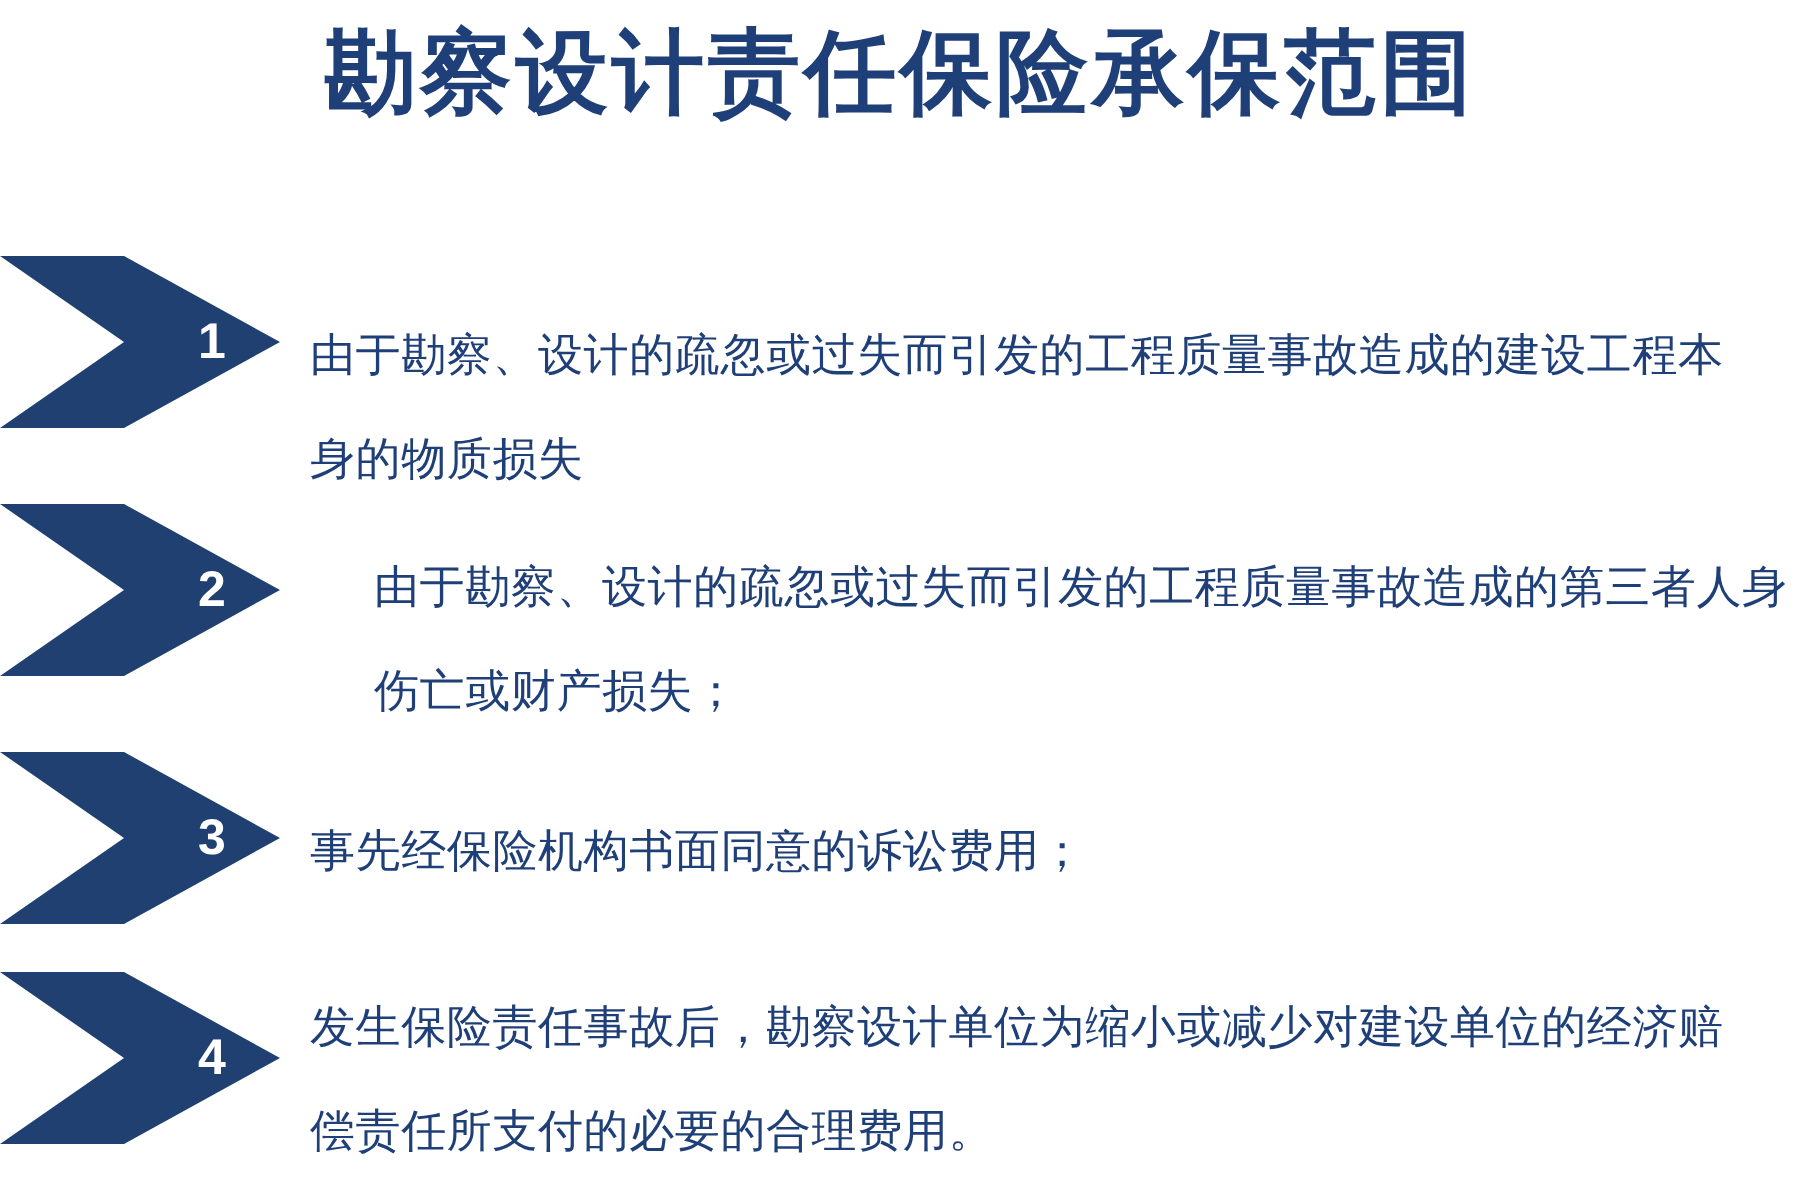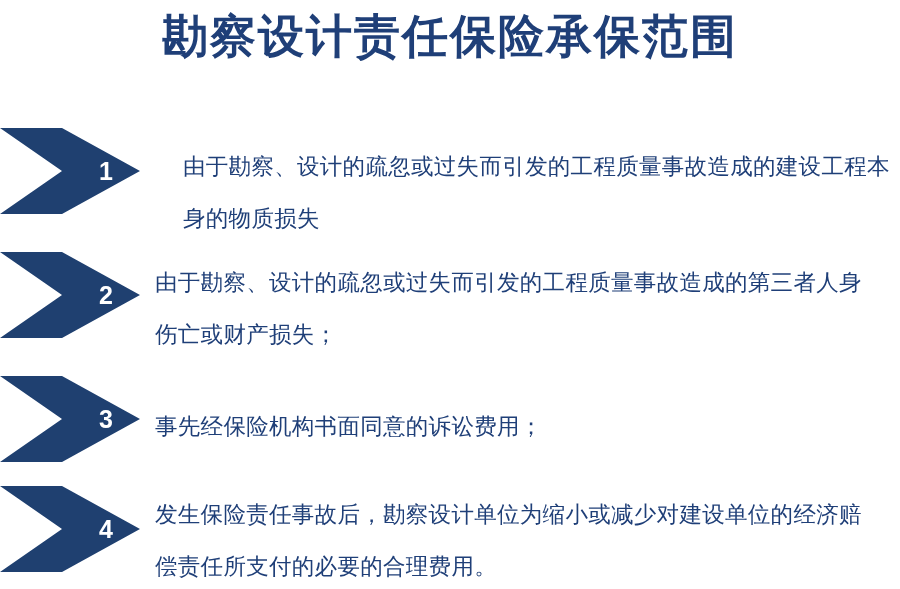--- a/index.html
+++ b/index.html
@@ -85,25 +85,25 @@
     color: #1f3f78;
     font-size: 22.5px;
     line-height: 52px;
     font-family: "DejaVu Sans", "Liberation Sans", sans-serif;
     letter-spacing: 0.3px;
   }
 
   
   #item-1 { top: 0px; }
   #item-1 .banner { top: 10px; }
-  #item-1 .text   { top: 22px; margin-left: 28px; }
+  #item-1 .text   { top: 34px; }
 
   #item-2 { top: 124px; }
   #item-2 .banner { top: 10px; }
-  #item-2 .text   { top: 14px; }
+  #item-2 .text   { top: 26px; margin-left: 32px; }
 
   #item-3 { top: 248px; }
   #item-3 .banner { top: 10px; }
   #item-3 .text   { top: 34px; }
 
   #item-4 { top: 348px; }
   #item-4 .banner { top: 20px; }
   #item-4 .text   { top: 22px; }
 </style>
 </head>

